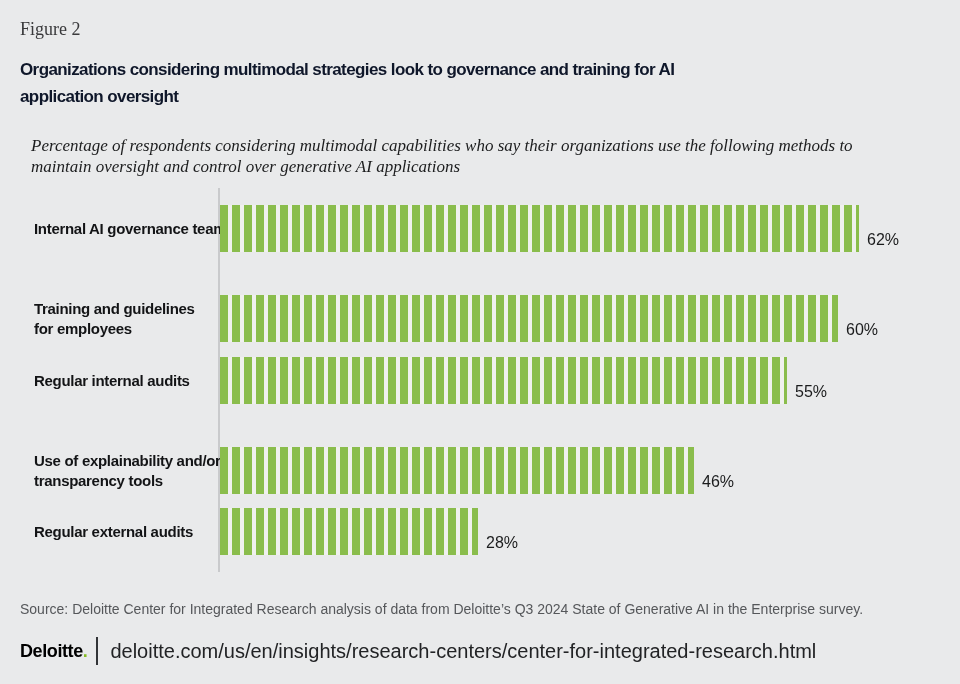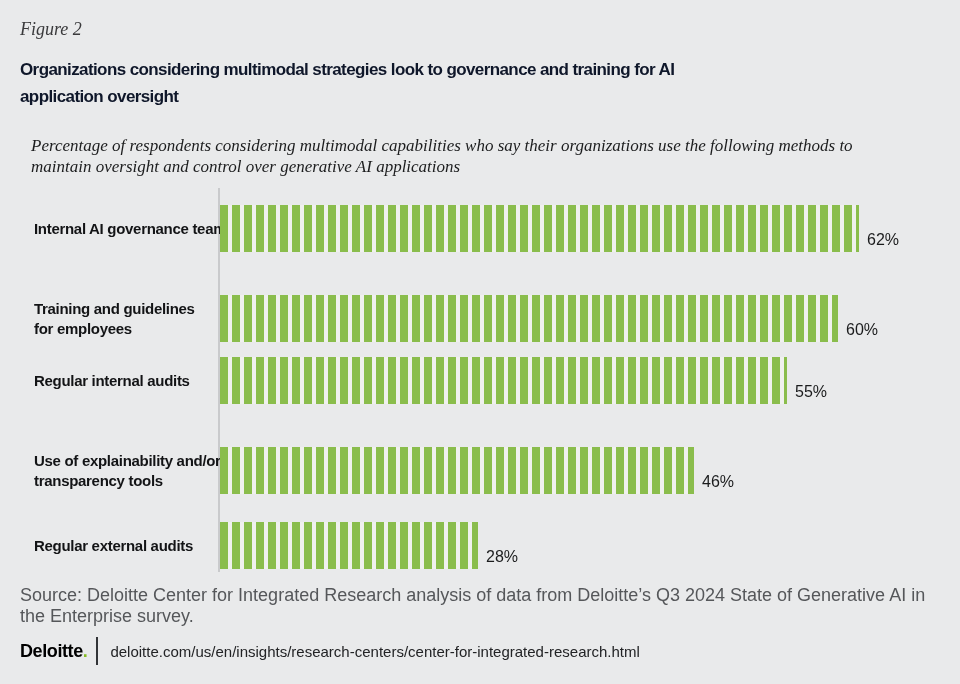--- a/index.html
+++ b/index.html
@@ -9,21 +9,21 @@
     font-family: "Liberation Sans", sans-serif;
     position: relative;
     overflow: hidden;
   }
   .page { position: absolute; inset: 0; }
 
   
   .figure-label {
     position: absolute; left: 20px; top: 19px;
     font-family: "Liberation Serif", serif;
-    font-style: italic; font-size: 18px; color: #3a3a3c;
+    font-size: 18px; color: #3a3a3c;
   }
   .title {
     position: absolute; left: 20px; top: 56px; width: 910px; margin: 0;
     font-size: 17px; line-height: 27px; font-weight: bold;
     letter-spacing: -0.6px; color: #0f172a;
     white-space: pre-line;
   }
   .subtitle {
     position: absolute; left: 20px; top: 124px; width: 910px; margin: 11px;
     font-family: "Liberation Serif", serif;
@@ -56,37 +56,37 @@
       #F0F1EE 8px, #F0F1EE 12px);
   }
   .value {
     align-self: flex-end;
     margin-left: 8px; margin-bottom: 4px;
     font-size: 16px; line-height: 1; color: #1b1c1d;
   }
 
   
   .source {
-    position: absolute; left: 20px; top: 585px; width: 920px;
-    font-size: 18px; color: #55575A;
+    position: absolute; left: 20px; top: 601px; width: 920px;
+    font-size: 14px; color: #55575A;
   }
   .brand-row {
     position: absolute; left: 20px; top: 636px; height: 30px;
     display: flex; align-items: center;
   }
   .logo {
     font-size: 18px; font-weight: bold; letter-spacing: -0.4px;
     color: #000; line-height: 1;
   }
   .logo .dot { color: #86BC25; }
   .divider {
     width: 2px; height: 28px; background: #323437;
     margin-left: 9px; margin-right: 12px;
   }
-  .url { font-size: 15px; color: #222325; }
+  .url { font-size: 20px; color: #222325; }
 </style>
 </head>
 <body>
 
 <div class="page">
 
   <div class="figure-label">Figure 2</div>
 
   <h1 class="title">Organizations considering multimodal strategies look to governance and training for AI
 application oversight</h1>
@@ -116,21 +116,21 @@
       <div class="value">55%</div>
     </div>
 
     <div class="row" style="top: 447px;">
       <div class="row-label">Use of explainability and/or
 transparency tools</div>
       <div class="bar" style="width: 474px;"></div>
       <div class="value">46%</div>
     </div>
 
-    <div class="row" style="top: 522px; text-align: center;">
+    <div class="row" style="top: 508px; text-align: center;">
       <div class="row-label">Regular external audits</div>
       <div class="bar" style="width: 258px;"></div>
       <div class="value">28%</div>
     </div>
   </div>
 
   <div class="source">Source: Deloitte Center for Integrated Research analysis of data from Deloitte’s Q3 2024 State of Generative AI in the Enterprise survey.</div>
 
   <div class="brand-row">
     <div class="logo"><span>Deloitte</span><span class="dot">.</span></div>

